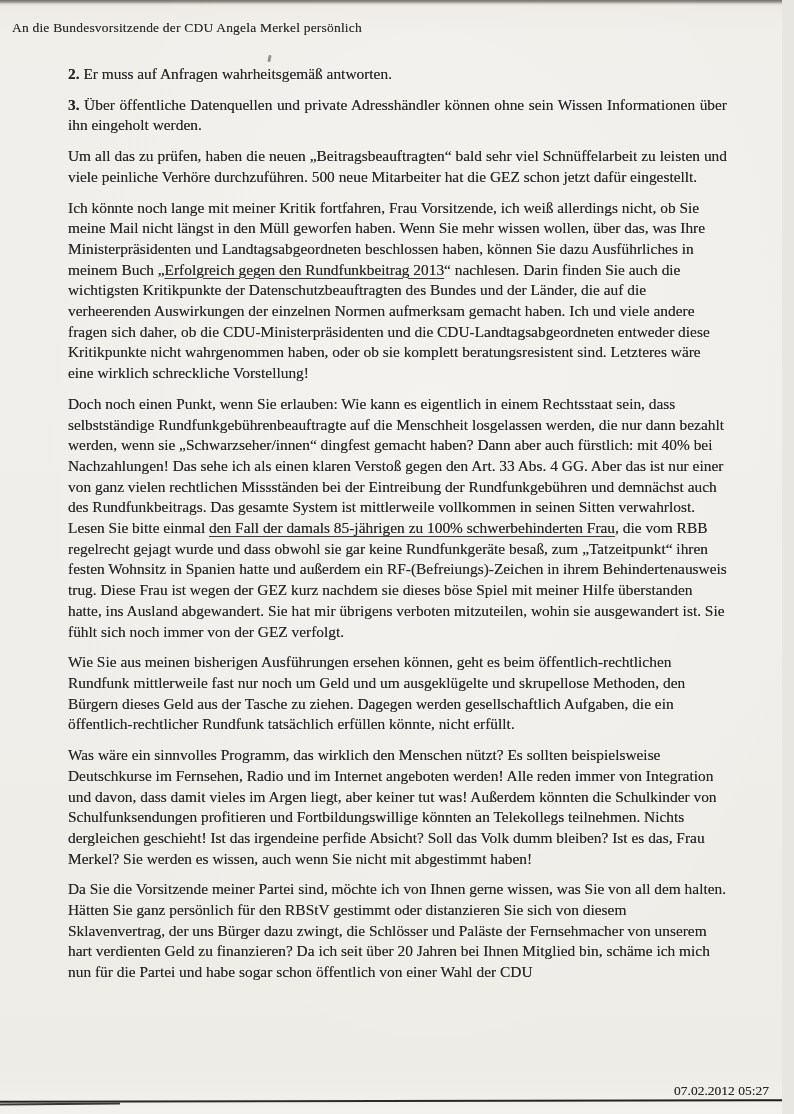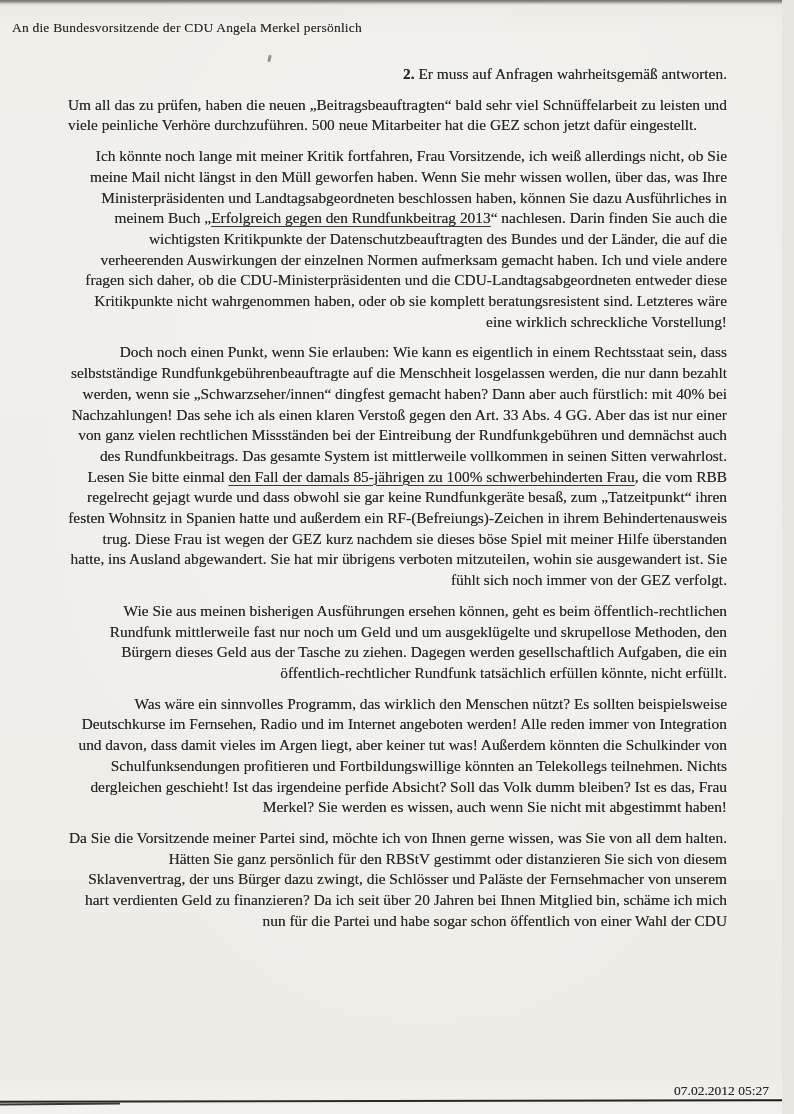--- a/index.html
+++ b/index.html
@@ -32,21 +32,21 @@
     color: #2b2b2b;
     text-shadow: 0 0 0.6px rgba(43,43,43,0.55);
     white-space: nowrap;
   }
   .content {
     position: absolute; top: 64px; left: 68px; width: 659px;
     max-height: 1012px; overflow: hidden;
     font-size: 15.4px; line-height: 20.7px;
     text-shadow: 0 0 0.55px rgba(38,38,38,0.6);
   }
-  .content p { margin: 0 0 10px 0; text-align: right; }
+  .content p { margin: 0 0 10px 0; text-align: left; }
   .content p.just { text-align: justify; }
   .num { font-weight: 700; }
   .u {
     text-decoration: underline;
     text-decoration-thickness: 1px;
     text-underline-offset: 2.5px;
     text-decoration-color: #3a3a38;
     margin-top: 40px;
   }
   .footer-rule {
@@ -80,20 +80,21 @@
 
 <div class="page">
   <div class="scan-edge-top"></div>
   <div class="scan-speck"></div>
 
   <div class="header">An die Bundesvorsitzende der CDU Angela Merkel persönlich</div>
 
   <div class="content">
     <p><span class="num">2.</span> <span>Er muss auf Anfragen wahrheitsgemäß antworten.</span></p>
 
+    <p class="just"><span class="num">3.</span> <span>Über öffentliche Datenquellen und private Adresshändler können ohne sein Wissen Informationen über ihn eingeholt werden.</span></p>
 
 
     <p class="just"><span>Um all das zu prüfen, haben die neuen „Beitragsbeauftragten“ bald sehr viel Schnüffelarbeit zu leisten und viele peinliche Verhöre durchzuführen. 500 neue Mitarbeiter hat die GEZ schon jetzt dafür eingestellt.</span></p>
 
     <p><span>Ich könnte noch lange mit meiner Kritik fortfahren, Frau Vorsitzende, ich weiß allerdings nicht, ob Sie meine Mail nicht längst in den Müll geworfen haben. Wenn Sie mehr wissen wollen, über das, was Ihre Ministerpräsidenten und Landtagsabgeordneten beschlossen haben, können Sie dazu Ausführliches in meinem Buch „</span><span class="u">Erfolgreich gegen den Rundfunkbeitrag 2013</span><span>“ nachlesen. Darin finden Sie auch die wichtigsten Kritikpunkte der Datenschutzbeauftragten des Bundes und der Länder, die auf die verheerenden Auswirkungen der einzelnen Normen aufmerksam gemacht haben. Ich und viele andere fragen sich daher, ob die CDU-Ministerpräsidenten und die CDU-Landtagsabgeordneten entweder diese Kritikpunkte nicht wahrgenommen haben, oder ob sie komplett beratungsresistent sind. Letzteres wäre eine wirklich schreckliche Vorstellung!</span></p>
 
     <p><span>Doch noch einen Punkt, wenn Sie erlauben: Wie kann es eigentlich in einem Rechtsstaat sein, dass selbstständige Rundfunkgebührenbeauftragte auf die Menschheit losgelassen werden, die nur dann bezahlt werden, wenn sie „Schwarzseher/innen“ dingfest gemacht haben? Dann aber auch fürstlich: mit 40% bei Nachzahlungen! Das sehe ich als einen klaren Verstoß gegen den Art. 33 Abs. 4 GG. Aber das ist nur einer von ganz vielen rechtlichen Missständen bei der Eintreibung der Rundfunkgebühren und demnächst auch des Rundfunkbeitrags. Das gesamte System ist mittlerweile vollkommen in seinen Sitten verwahrlost. Lesen Sie bitte einmal </span><span class="u">den Fall der damals 85-jährigen zu 100% schwerbehinderten Frau</span><span>, die vom RBB regelrecht gejagt wurde und dass obwohl sie gar keine Rundfunkgeräte besaß, zum „Tatzeitpunkt“ ihren festen Wohnsitz in Spanien hatte und außerdem ein RF-(Befreiungs)-Zeichen in ihrem Behindertenausweis trug. Diese Frau ist wegen der GEZ kurz nachdem sie dieses böse Spiel mit meiner Hilfe überstanden hatte, ins Ausland abgewandert. Sie hat mir übrigens verboten mitzuteilen, wohin sie ausgewandert ist. Sie fühlt sich noch immer von der GEZ verfolgt.</span></p>
 
     <p><span>Wie Sie aus meinen bisherigen Ausführungen ersehen können, geht es beim öffentlich-rechtlichen Rundfunk mittlerweile fast nur noch um Geld und um ausgeklügelte und skrupellose Methoden, den Bürgern dieses Geld aus der Tasche zu ziehen. Dagegen werden gesellschaftlich Aufgaben, die ein öffentlich-rechtlicher Rundfunk tatsächlich erfüllen könnte, nicht erfüllt.</span></p>
 

